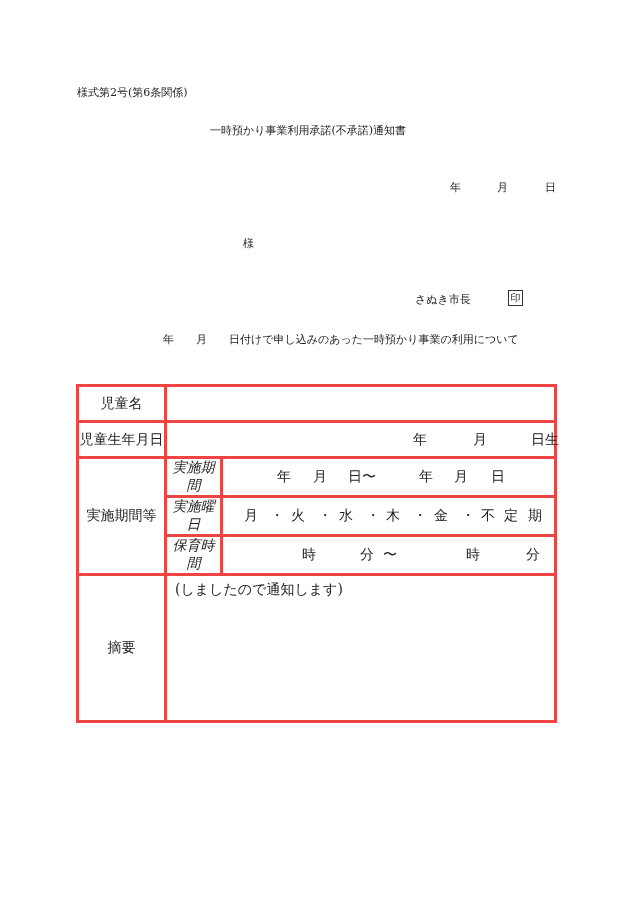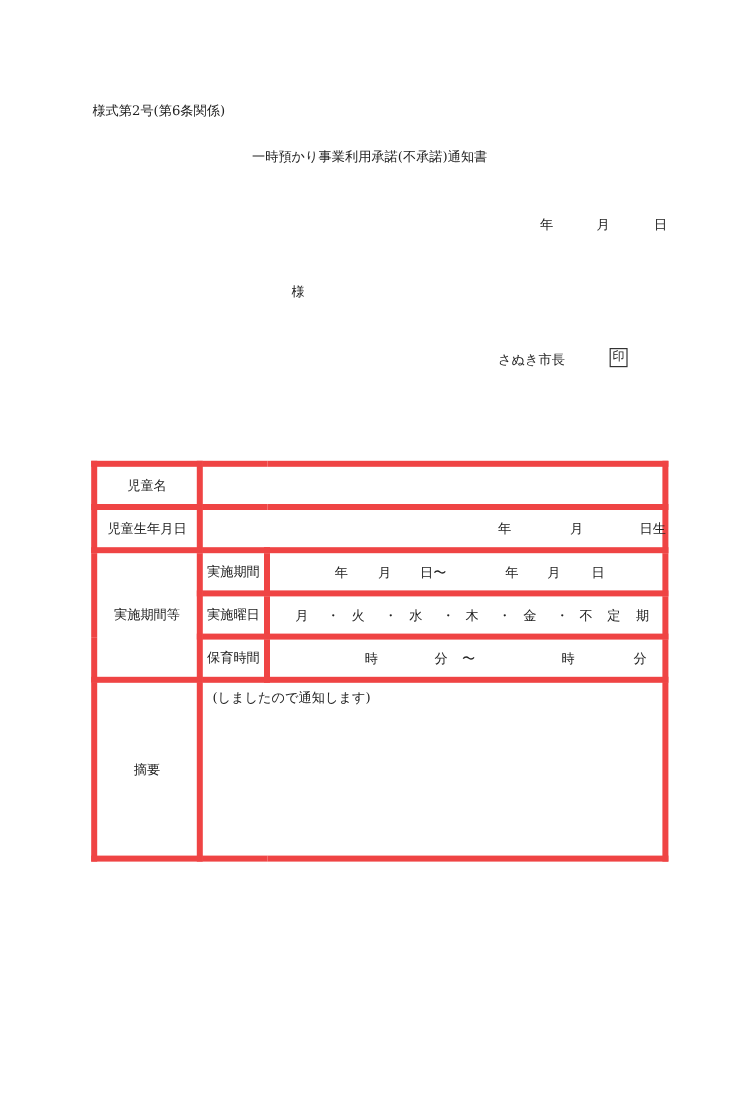--- a/index.html
+++ b/index.html
@@ -19,24 +19,24 @@
     font-size: 10px; line-height: 14px; text-align: center;
   }
   .body-text { left: 77px; top: 330px; line-height: 20px; white-space: normal; width: 480px; }
   .body-text .l1 { padding-left: 86px; }
 
   table.form {
     position: absolute; left: 76px; top: 384px; width: 481px;
     border-collapse: collapse; table-layout: fixed;
   }
   table.form td {
-    border: 5px solid #ef4444; padding: 0; font-size: 11px; vertical-align: middle;
+    border: 3px solid #ef4444; padding: 0; font-size: 14px; vertical-align: middle;
   }
   .c1 { width: 88px; text-align: center; }
-  .c2 { width: 55px; text-align: center; }
+  .c2 { width: 55px; text-align: center; font-style: italic; }
   .r1 { height: 36px; } .r2 { height: 36px; margin-left: 23px; } .r3 { height: 36px; }
   .r4 { height: 36px; } .r5 { height: 36px; margin-left: 21px; } .r6 { height: 144px; }
   .cell-rel { position: relative; height: 100%; }
   .span-abs { position: absolute; top: 50%; transform: translateY(-50%); white-space: nowrap; }
   .remarks-note { position: absolute; left: 8px; top: 5px; }
 </style>
 </head>
 <body>
 
 <div class="abs form-no">様式第2号(第6条関係)</div>
@@ -45,20 +45,21 @@
 <div class="abs date-line" style="left:450px">年</div>
 <div class="abs date-line" style="left:497px">月</div>
 <div class="abs date-line" style="left:545px">日</div>
 
 <div class="abs addressee">様</div>
 
 <div class="abs sender">さぬき市長</div>
 <div class="abs seal">印</div>
 
 <div class="abs body-text">
+  <div class="l1">年　　月　　日付けで申し込みのあった一時預かり事業の利用について</div>
 </div>
 
 <table class="form">
   <colgroup>
       <col style="width:88px">
       <col style="width:56px">
       <col>
     </colgroup>
   <tbody>
       <tr class="r1">

